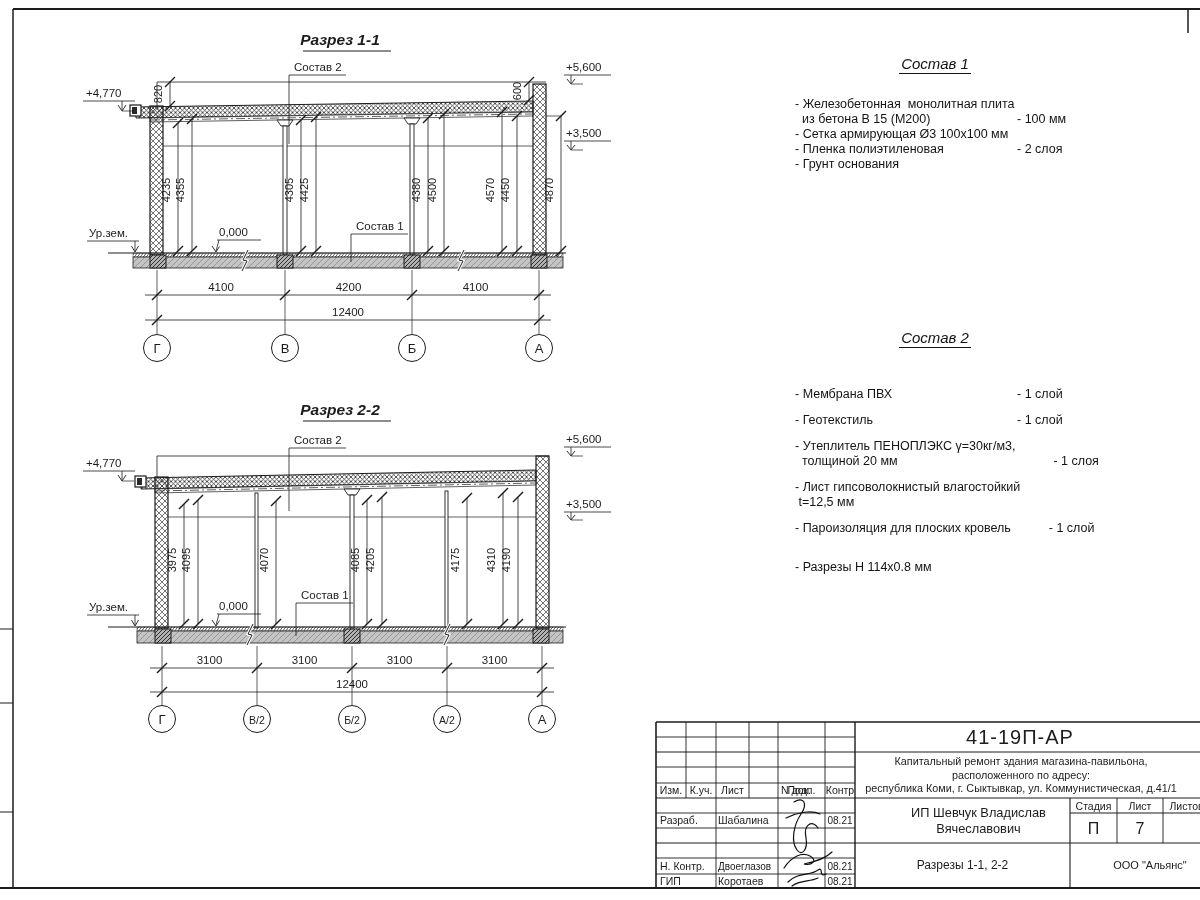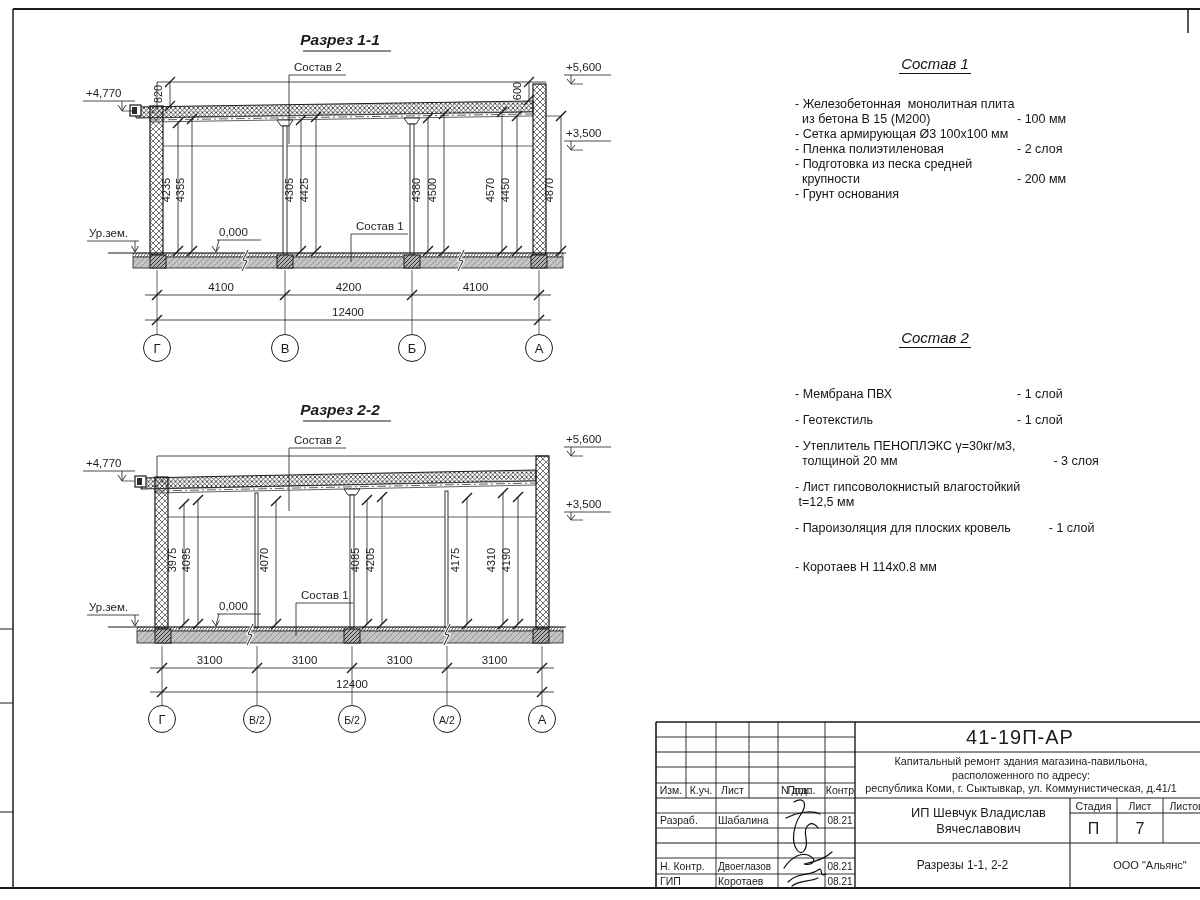--- a/index.html
+++ b/index.html
@@ -382,56 +382,51 @@
   </div>
   <div class="spec-item">
     <div class="spec-name">- Сетка армирующая Ø3 100х100 мм</div>
     <div class="spec-value"></div>
   </div>
   <div class="spec-item">
     <div class="spec-name">- Пленка полиэтиленовая</div>
     <div class="spec-value">- 2 слоя</div>
   </div>
   <div class="spec-item">
-    <div class="spec-name">- Подготовка из песка средней
-  крупности</div>
-    <div class="spec-value">- 200 мм</div>
-  </div>
-  <div class="spec-item">
     <div class="spec-name">- Грунт основания</div>
     <div class="spec-value"></div>
   </div>
 </div>
 
 <div id="spec2" class="spec-panel" style="left:795px;top:330px;">
   <div class="spec-heading"><span>Состав 2</span></div>
   <div class="spec-item">
     <div class="spec-name">- Мембрана ПВХ</div>
     <div class="spec-value">- 1 слой</div>
   </div>
   <div class="spec-item">
     <div class="spec-name">- Геотекстиль</div>
     <div class="spec-value">- 1 слой</div>
   </div>
   <div class="spec-item">
     <div class="spec-name">- Утеплитель ПЕНОПЛЭКС γ=30кг/м3,
   толщиной 20 мм</div>
-    <div class="spec-value">- 3 слоя</div>
+    <div class="spec-value">- 1 слоя</div>
   </div>
   <div class="spec-item">
     <div class="spec-name">- Лист гипсоволокнистый влагостойкий
  t=12,5 мм</div>
     <div class="spec-value"></div>
   </div>
   <div class="spec-item">
     <div class="spec-name">- Пароизоляция для плоских кровель</div>
     <div class="spec-value">- 1 слой</div>
   </div>
   <div class="spec-item">
-    <div class="spec-name">- Коротаев Н 114х0.8 мм</div>
+    <div class="spec-name">- Разрезы Н 114х0.8 мм</div>
     <div class="spec-value"></div>
   </div>
 </div>
 
 <div>
   <div class="tb-text" style="left:656px;top:783px;width:30px;">Изм.</div>
   <div class="tb-text" style="left:686px;top:783px;width:30px;">К.уч.</div>
   <div class="tb-text" style="left:716px;top:783px;width:33px;">Лист</div>
   <div class="tb-text" style="left:749px;top:783px;width:29px;margin-left:32px;">N док.</div>
   <div class="tb-text" style="left:778px;top:783px;width:47px;">Подп.</div>

